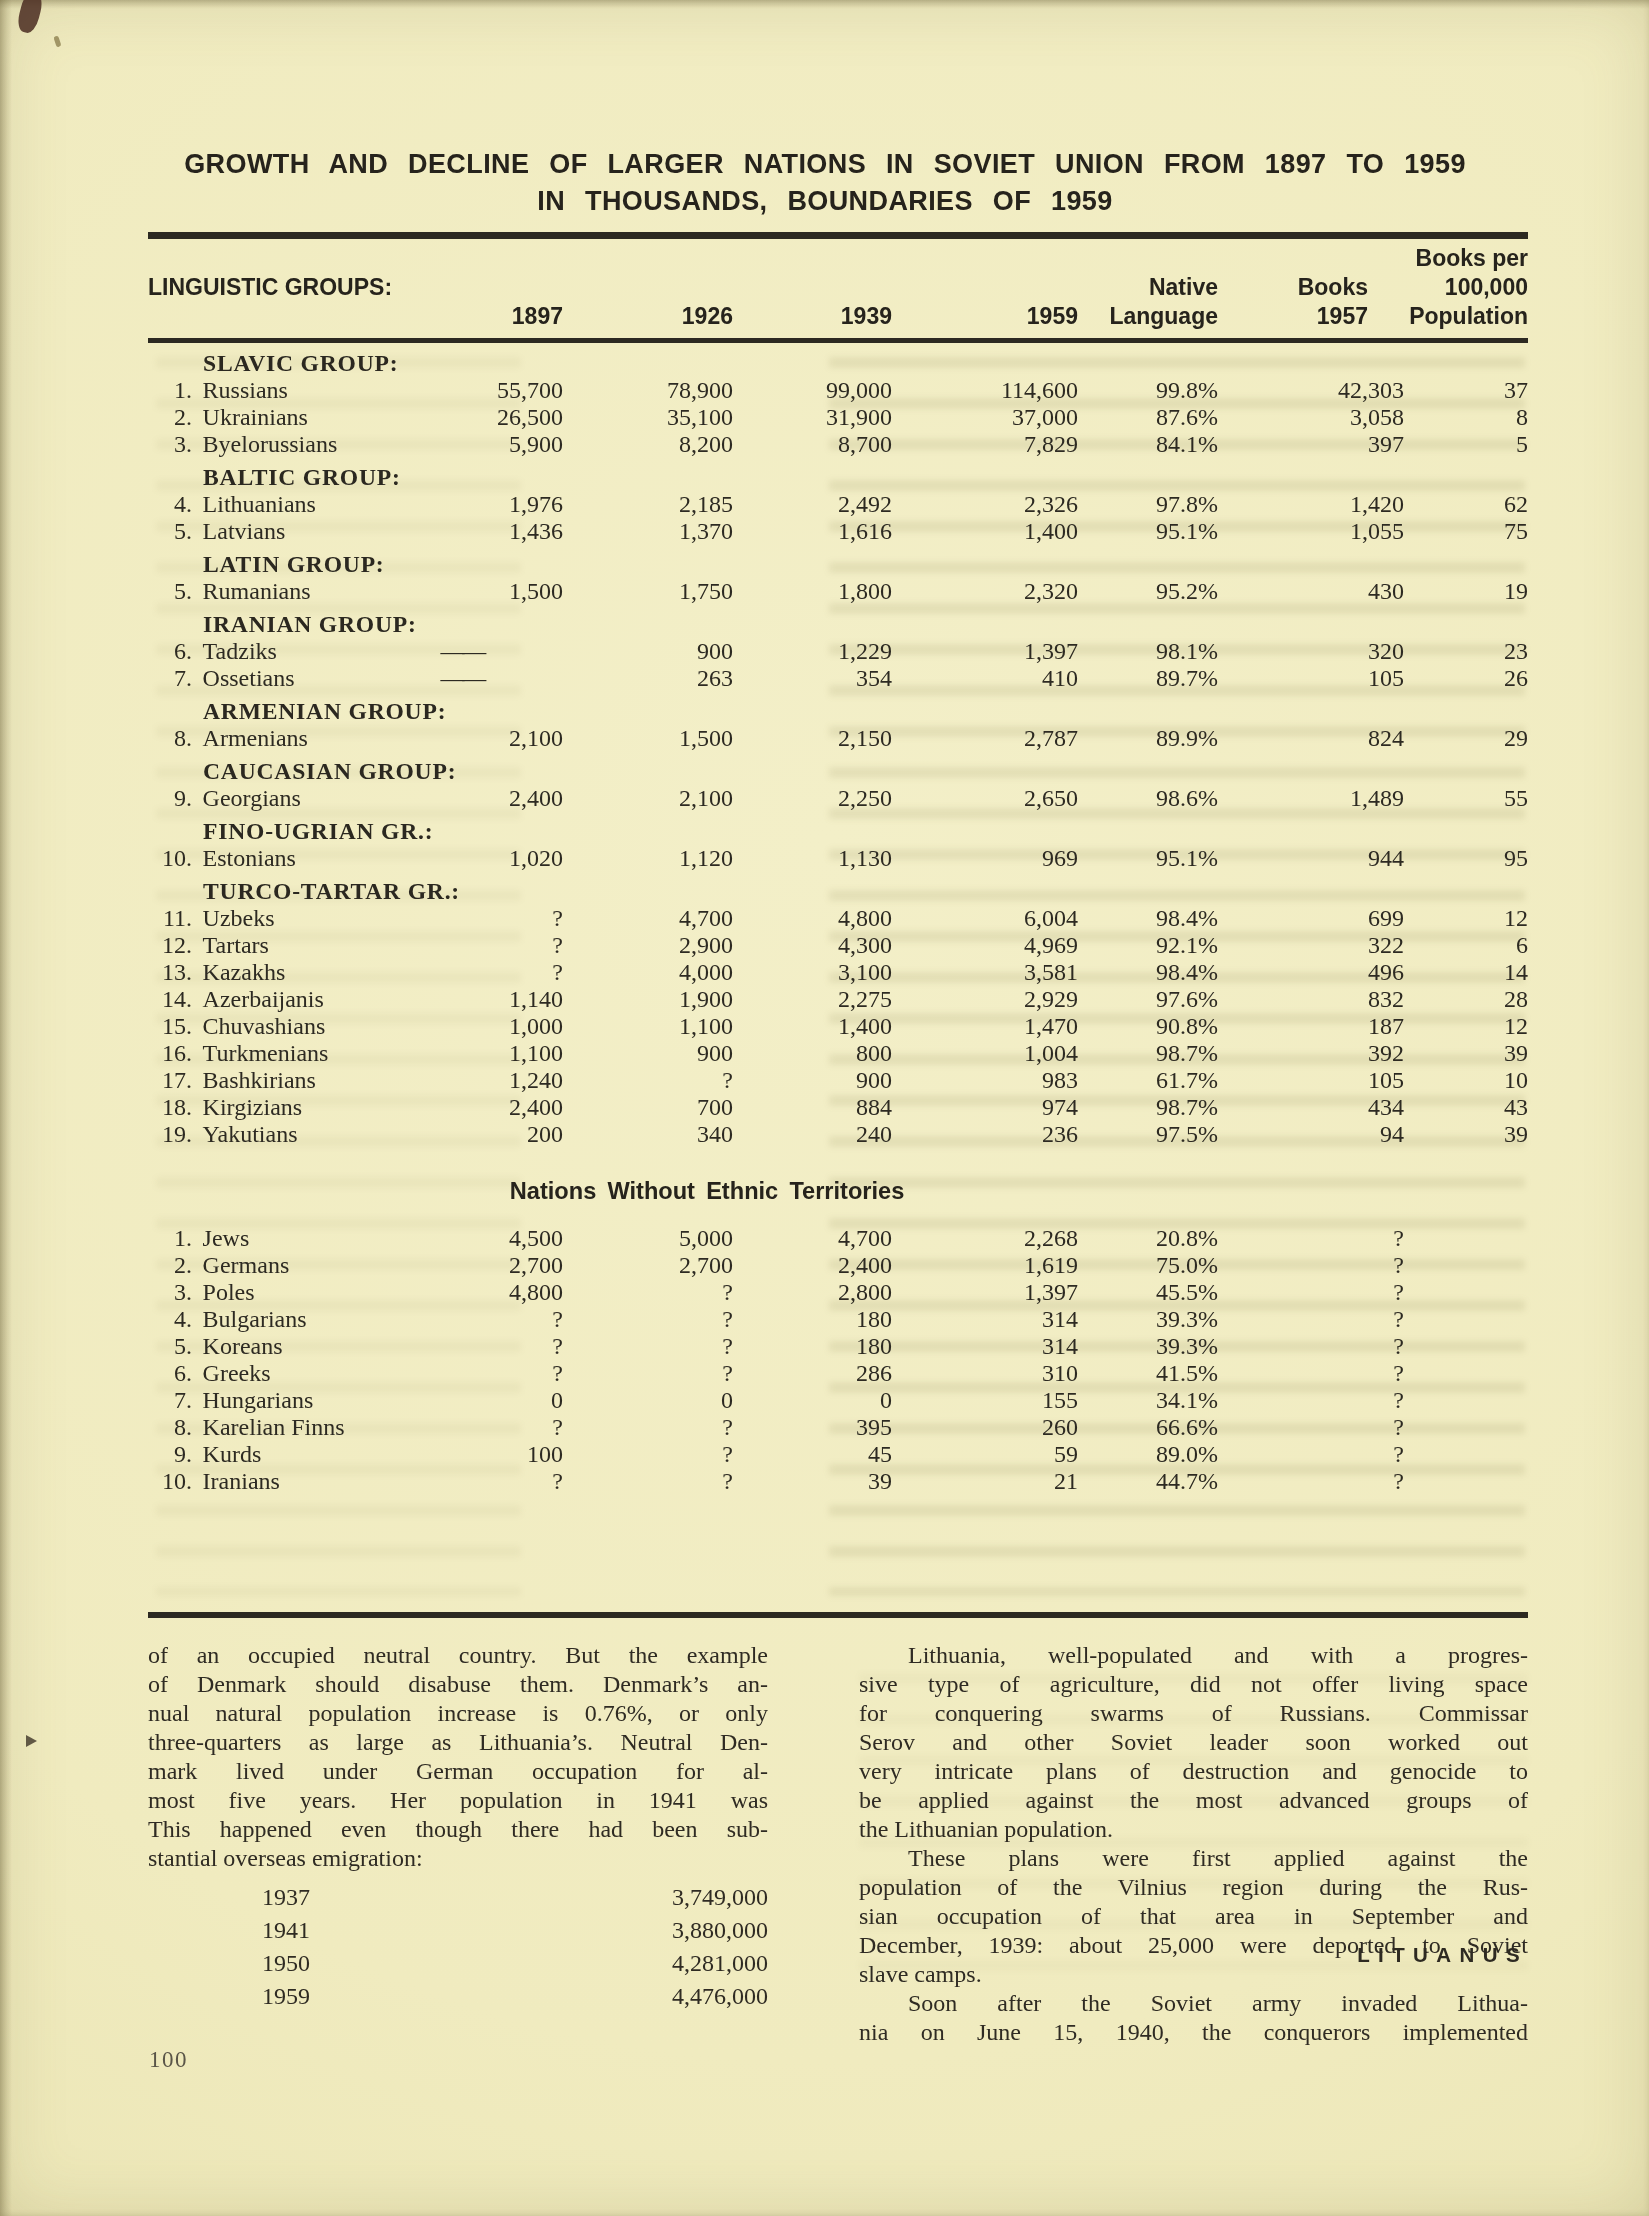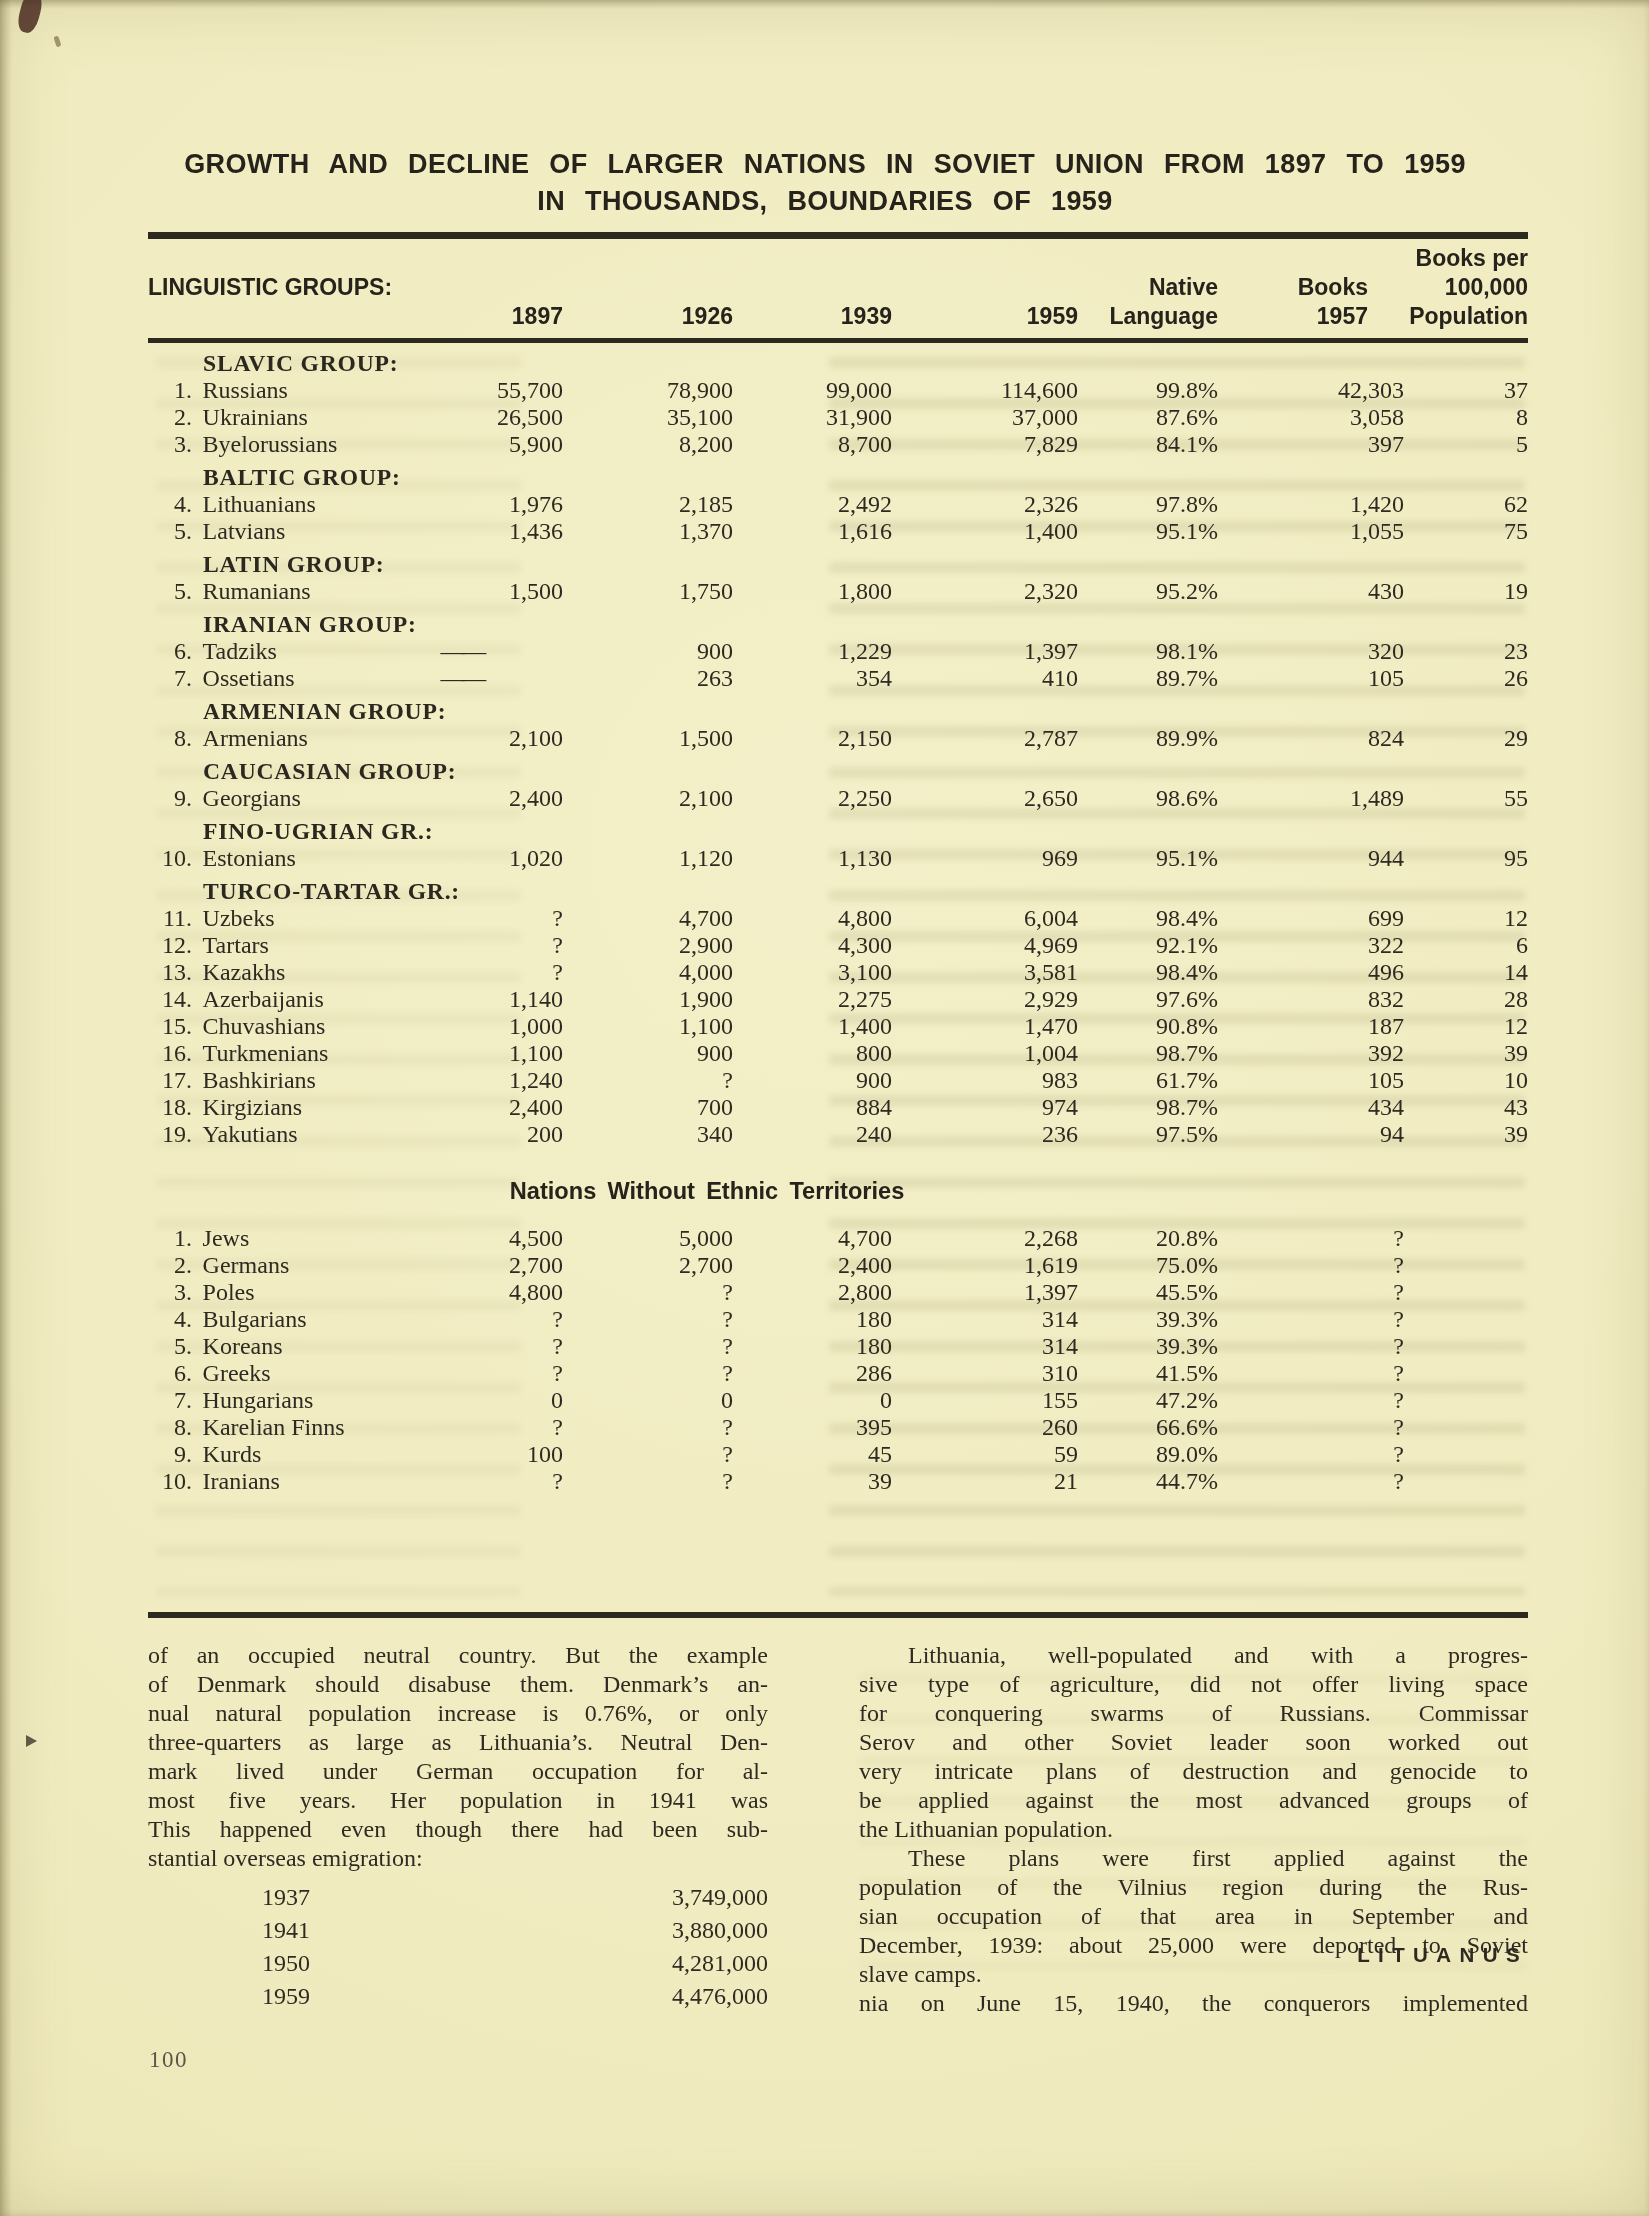--- a/index.html
+++ b/index.html
@@ -443,21 +443,21 @@
             <td class="val">41.5%</td>
             <td class="val">?</td>
             <td class="val"></td>
           </tr>
           <tr>
             <td class="lbl-cell"><span class="rnum">7.</span><span class="rname">Hungarians</span></td>
             <td class="val">0</td>
             <td class="val">0</td>
             <td class="val">0</td>
             <td class="val">155</td>
-            <td class="val">47.2%</td>
+            <td class="val">34.1%</td>
             <td class="val">?</td>
             <td class="val"></td>
           </tr>
           <tr>
             <td class="lbl-cell"><span class="rnum">8.</span><span class="rname">Karelian Finns</span></td>
             <td class="val">?</td>
             <td class="val">?</td>
             <td class="val">395</td>
             <td class="val">260</td>
             <td class="val">66.6%</td>
@@ -528,20 +528,21 @@
         <div class="bline">for conquering swarms of Russians. Commissar</div>
         <div class="bline">Serov and other Soviet leader soon worked out</div>
         <div class="bline">very intricate plans of destruction and genocide to</div>
         <div class="bline">be applied against the most advanced groups of</div>
         <div class="bline last">the Lithuanian population.</div>
         <div class="bline ind">These plans were first applied against the</div>
         <div class="bline">population of the Vilnius region during the Rus-</div>
         <div class="bline">sian occupation of that area in September and</div>
         <div class="bline">December, 1939: about 25,000 were deported to Soviet</div>
         <div class="bline last">slave camps.</div>
+        <div class="bline ind">Soon after the Soviet army invaded Lithua-</div>
         <div class="bline">nia on June 15, 1940, the conquerors implemented</div>
       </div>
   </div>
 
   <div class="footer-left">100</div>
   <div class="footer-right">LITUANUS</div>
 </div>
 
 
 </body></html>

